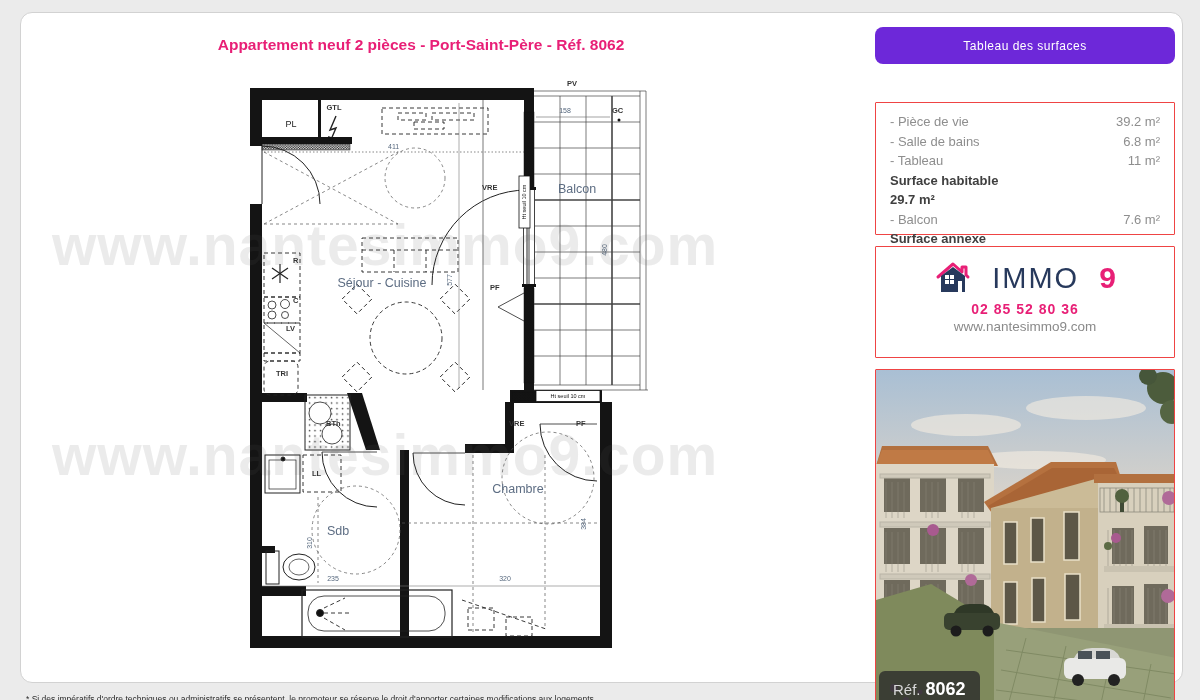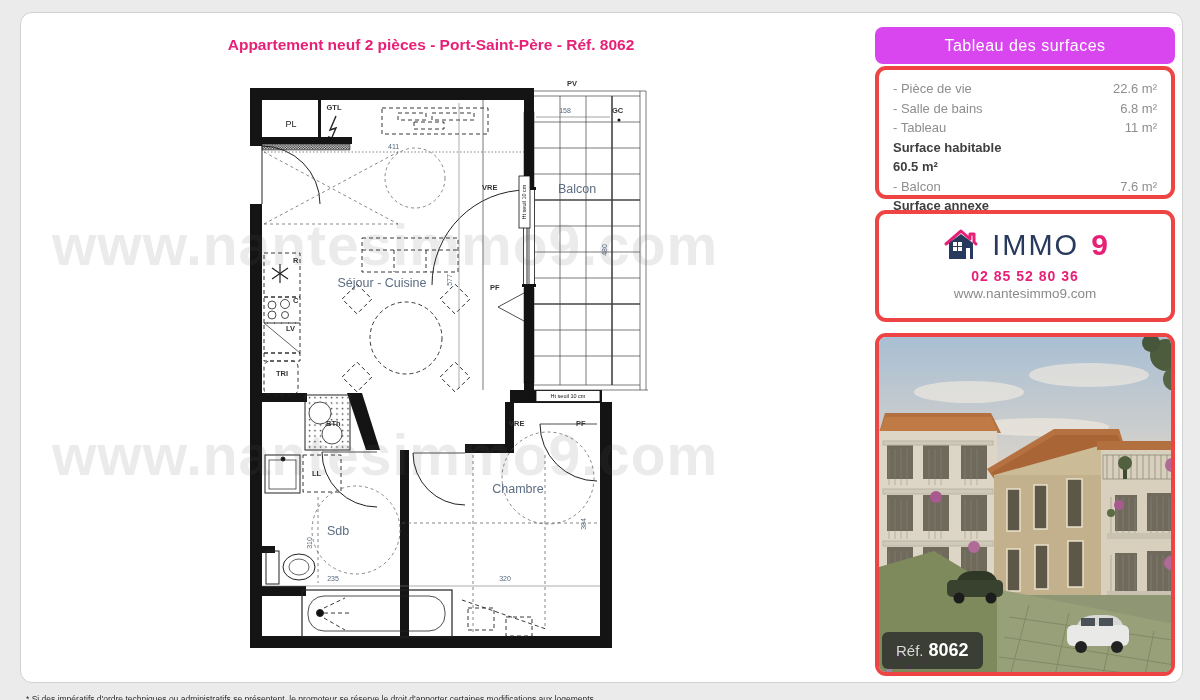--- a/index.html
+++ b/index.html
@@ -1,31 +1,31 @@
 <!DOCTYPE html>
 <html><head>
 <meta charset="utf-8">
 <style>
   * { margin:0; padding:0; box-sizing:border-box; }
   html,body { width:1200px; height:700px; background:#ebebeb; font-family:"Liberation Sans",sans-serif; overflow:hidden; }
   .card { position:absolute; left:20px; top:12px; width:1163px; height:671px; background:#ffffff; border:1px solid #d2d2d2; border-radius:12px; }
-  .title { position:absolute; left:26px; top:36px; width:810px; text-align:center; font-size:15.5px; font-weight:bold; color:#e81f76; }
+  .title { position:absolute; left:16px; top:36px; width:810px; text-align:center; font-size:15.5px; font-weight:bold; color:#e81f76; }
   .watermark { position:absolute; left:52px; width:760px; font-size:57px; font-weight:bold; letter-spacing:1px; color:rgba(90,90,90,0.12); white-space:nowrap; pointer-events:none; z-index:5; }
   .wm1 { top:212px; } .wm2 { top:422px; }
   .plan-wrap { position:absolute; left:248px; top:80px; width:404px; height:574px; }
   .footnote { position:absolute; left:26px; top:662px; font-size:8.5px; color:#2b2b2b;margin-top:32px; }
 
-  .box { position:absolute; background:#fff; border:4px solid #ef4444; border-radius:11px; }
-  .surf-head { position:absolute; left:875px; top:27px; width:300px; height:37px; background:#d946ef; border-radius:8px; display:flex; align-items:center; justify-content:center; color:#fff; font-size:16px; letter-spacing:0.5px; }
+  .box { position:absolute; background:#fff; border:1px solid #ef4444; border-radius:1px;margin-top:36px; }
+  .surf-head { position:absolute; left:875px; top:27px; width:300px; height:37px; background:#6d28d9; border-radius:8px; display:flex; align-items:center; justify-content:center; color:#fff; font-size:12px; letter-spacing:0.5px; }
   .surf-body { left:875px; top:66px; width:300px; height:133px; padding:9px 14px 7px 14px; }
   .srow { display:flex; justify-content:space-between; font-size:13px; color:#8e8e8e; line-height:19.5px; }
   .srow.b { color:#3f3f3f; font-weight:bold;flex-direction:column; }
 
   .contact { left:875px; top:210px; width:300px; height:112px; text-align:center; }
-  .brand { margin-top:14px; display:flex; align-items:center; justify-content:center; gap:12px; }
+  .brand { margin-top:14px; display:flex; align-items:center; justify-content:center; gap:20px; }
   .brand-immo { font-size:29px; letter-spacing:2px; color:#27395c; }
   .brand-nine { font-size:30px; font-weight:bold; color:#e81f76; }
   .phone { margin-top:6px; font-size:14px; font-weight:bold; color:#e81f76; letter-spacing:1px; }
   .website { margin-top:2px; font-size:13.5px; color:#8a8a8a; }
 
   .photo { left:875px; top:333px; width:300px; height:343px; overflow:hidden; }
   .photo svg { display:block; }
   .ref-badge { position:absolute; left:3px; bottom:3px; background:rgba(42,42,42,0.8); border-radius:6px; padding:8px 14px; color:#fff; }
   .ref-badge .rl { font-size:15px; color:#d8d8d8; }
   .ref-badge .rn { font-size:18px; font-weight:bold; margin-left:5px; }
@@ -241,33 +241,33 @@
 <div class="watermark wm1">www.nantesimmo9.com</div>
 <div class="watermark wm2">www.nantesimmo9.com</div>
 
 <div class="footnote">* Si des impératifs d'ordre techniques ou administratifs se présentent, le promoteur se réserve le droit d'apporter certaines modifications aux logements.</div>
 
 <div class="surf-head">Tableau des surfaces</div>
 
 <div class="box surf-body">
   <div class="srow">
       <span>- Pièce de vie</span>
-      <span>22.6 m²</span>
+      <span>39.2 m²</span>
     </div>
   <div class="srow">
       <span>- Salle de bains</span>
       <span>6.8 m²</span>
     </div>
   <div class="srow">
       <span>- Tableau</span>
       <span>11 m²</span>
     </div>
   <div class="srow b">
       <span>Surface habitable</span>
-      <span>60.5 m²</span>
+      <span>29.7 m²</span>
     </div>
   <div class="srow">
       <span>- Balcon</span>
       <span>7.6 m²</span>
     </div>
   <div class="srow b">
       <span>Surface annexe</span>
       <span>7.6 m²</span>
     </div>
 </div>

